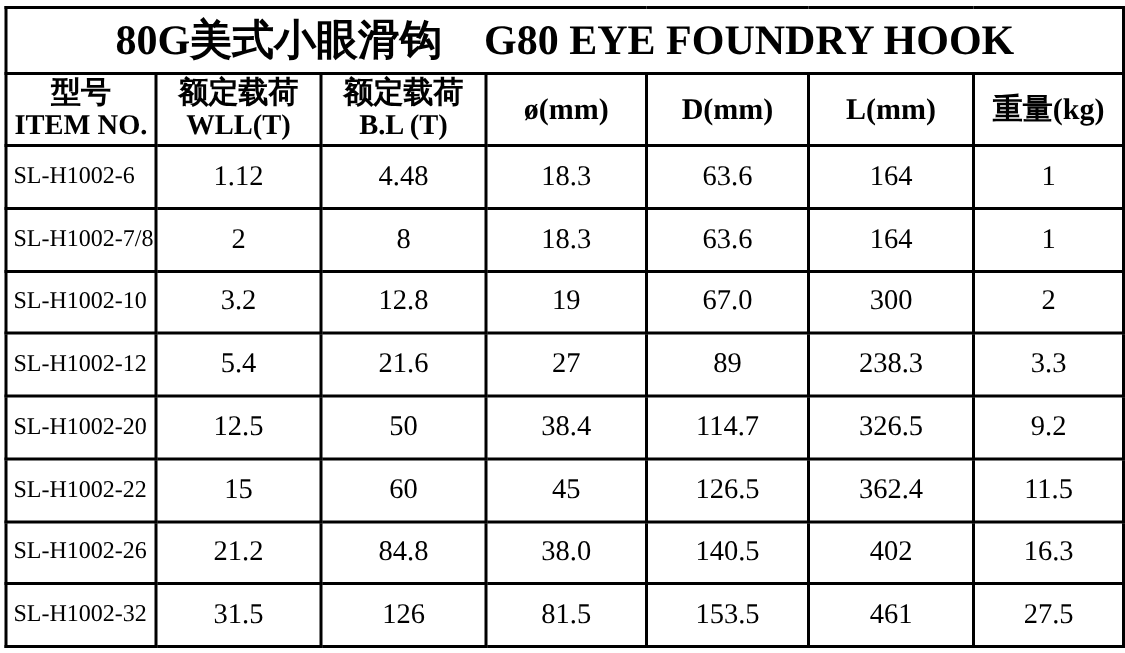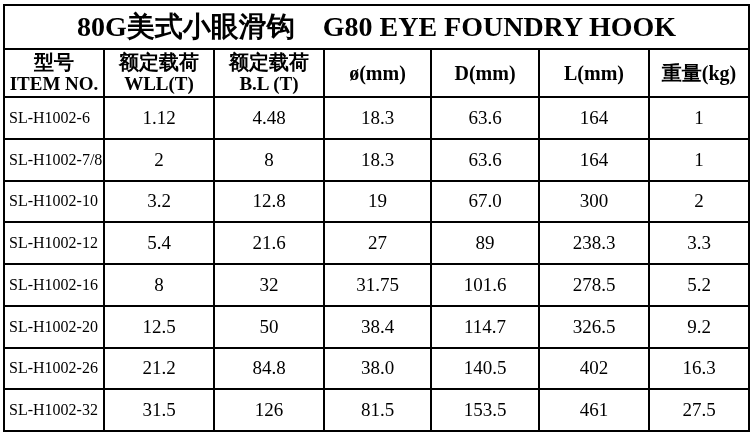--- a/index.html
+++ b/index.html
@@ -127,36 +127,36 @@
         <tr>
           <td>SL-H1002-12</td>
           <td>5.4</td>
           <td>21.6</td>
           <td>27</td>
           <td>89</td>
           <td>238.3</td>
           <td>3.3</td>
         </tr>
         <tr>
-          <td>SL-H1002-16</td>
-          <td>8</td>
-          <td>32</td>
-          <td>31.75</td>
-          <td>101.6</td>
-          <td>278.5</td>
-          <td>5.2</td>
-        </tr>
-        <tr>
           <td>SL-H1002-20</td>
           <td>12.5</td>
           <td>50</td>
           <td>38.4</td>
           <td>114.7</td>
           <td>326.5</td>
           <td>9.2</td>
+        </tr>
+        <tr>
+          <td>SL-H1002-22</td>
+          <td>15</td>
+          <td>60</td>
+          <td>45</td>
+          <td>126.5</td>
+          <td>362.4</td>
+          <td>11.5</td>
         </tr>
         <tr>
           <td>SL-H1002-26</td>
           <td>21.2</td>
           <td>84.8</td>
           <td>38.0</td>
           <td>140.5</td>
           <td>402</td>
           <td>16.3</td>
         </tr>

